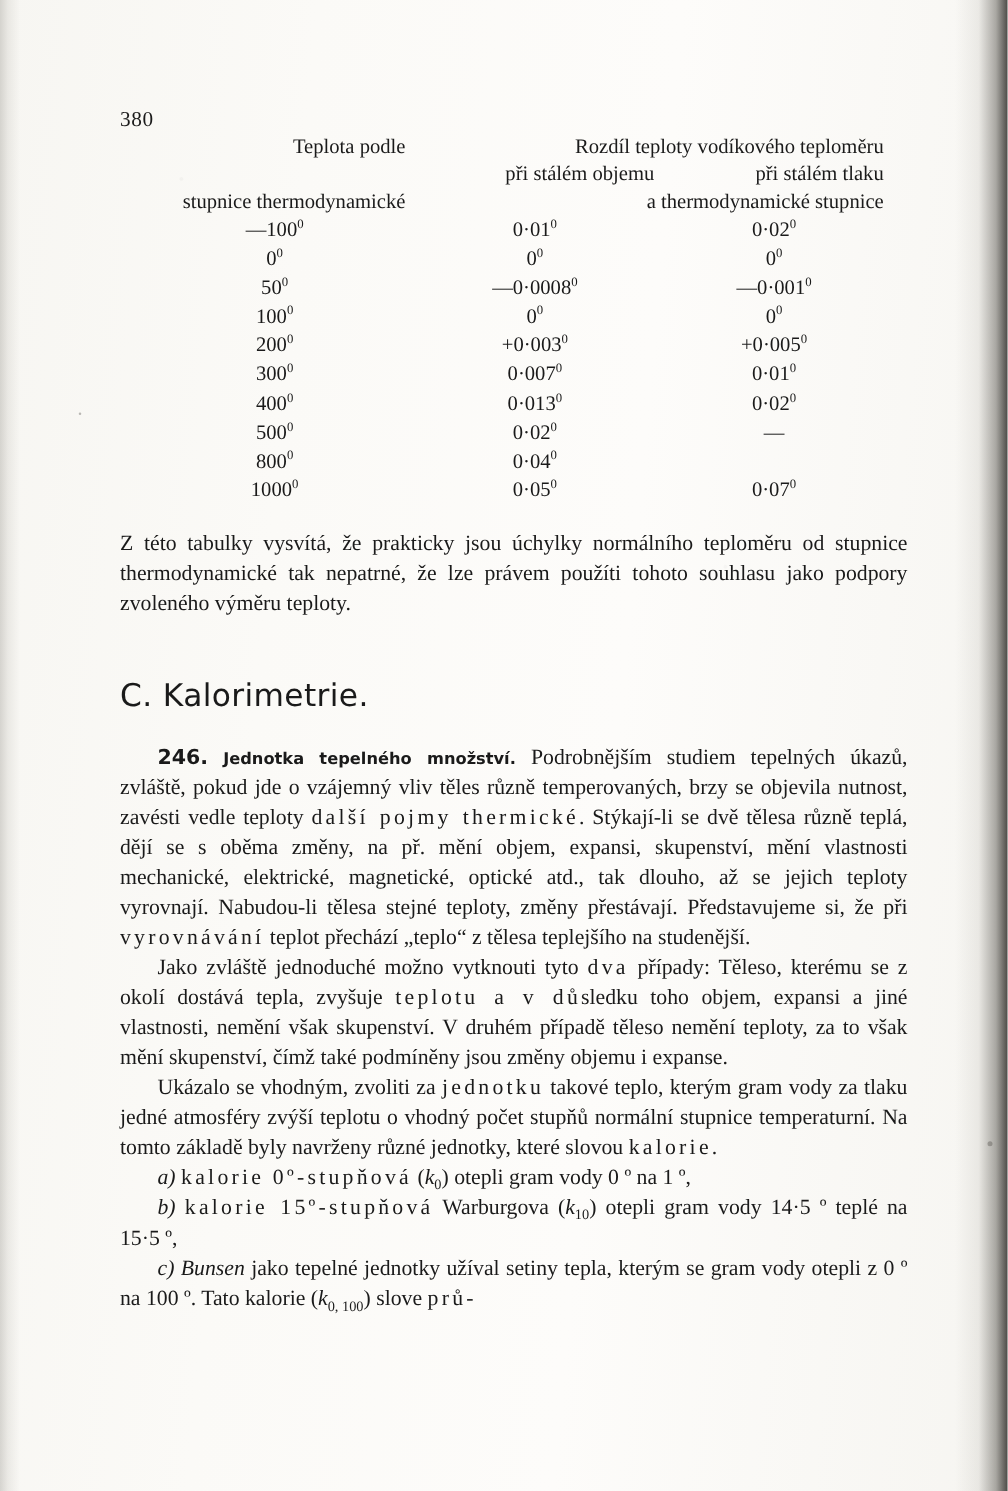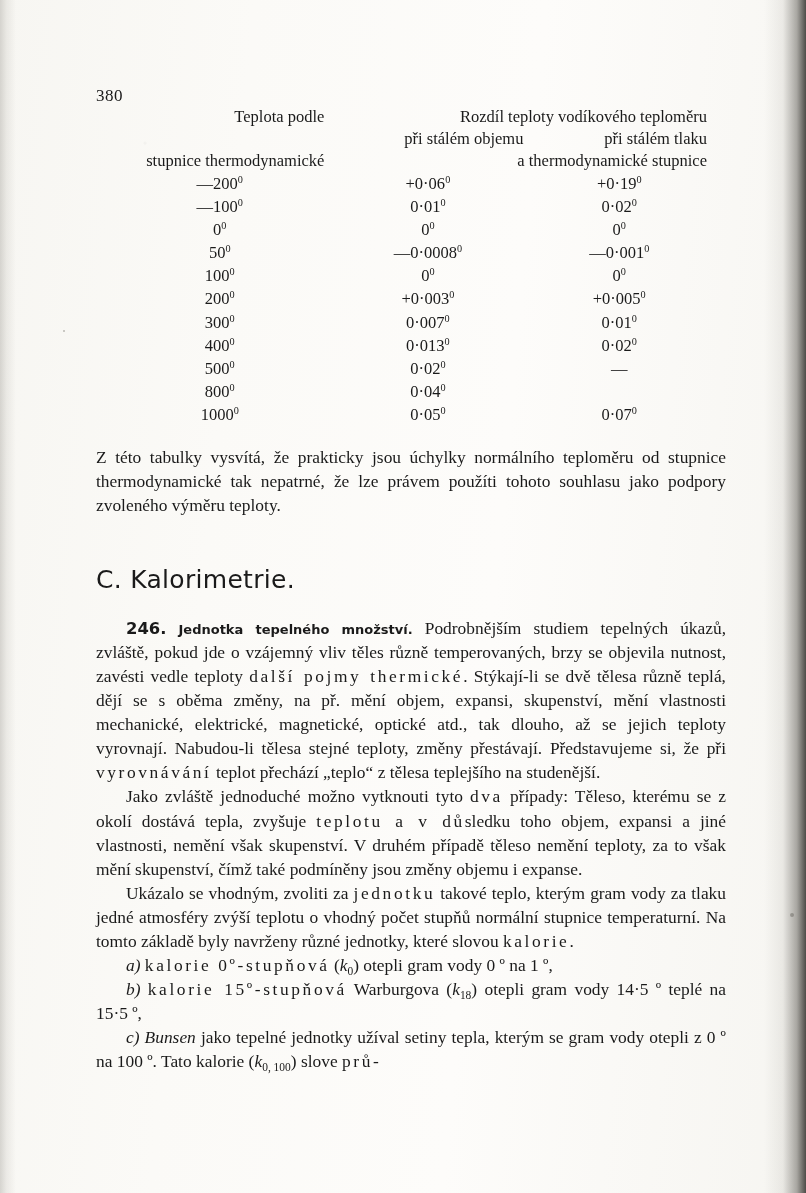--- a/index.html
+++ b/index.html
@@ -150,25 +150,20 @@
         <th class="col-b">při stálém objemu</th>
         <th class="col-c">při stálém tlaku</th>
       </tr>
       <tr>
         <th>stupnice thermodynamické</th>
         <th colspan="2">a thermodynamické stupnice</th>
       </tr>
     </thead>
     <tbody>
       <tr>
-        <td><span>—200</span><sup class="deg">0</sup></td>
-        <td><span>+0·06</span><sup class="deg">0</sup></td>
-        <td><span>+0·19</span><sup class="deg">0</sup></td>
-      </tr>
-      <tr>
         <td><span>—100</span><sup class="deg">0</sup></td>
         <td><span>0·01</span><sup class="deg">0</sup></td>
         <td><span>0·02</span><sup class="deg">0</sup></td>
       </tr>
       <tr>
         <td><span>0</span><sup class="deg">0</sup></td>
         <td><span>0</span><sup class="deg">0</sup></td>
         <td><span>0</span><sup class="deg">0</sup></td>
       </tr>
       <tr>
@@ -231,21 +226,21 @@
     <span>Ukázalo se vhodným, zvoliti za </span><span class="spaced">jednotku</span><span> takové teplo, kterým gram vody za tlaku jedné atmosféry zvýší teplotu o vhodný počet stupňů normální stupnice temperaturní. Na tomto základě byly navrženy různé jednotky, které slovou </span><span class="spaced">kalorie</span><span>.</span>
   </p>
 
   <p class="body indent">
     <span class="ital">a)</span>
     <span class="spaced">kalorie 0º-stupňová</span><span> (</span><span class="ital">k</span><sub class="sb">0</sub><span>) otepli gram vody 0 º na 1 º,</span>
   </p>
 
   <p class="body indent">
     <span class="ital">b)</span>
-    <span class="spaced">kalorie 15º-stupňová</span><span> Warburgova (</span><span class="ital">k</span><sub class="sb">18</sub><span>) otepli  gram vody 14·5 º teplé na 15·5 º,</span>
+    <span class="spaced">kalorie 15º-stupňová</span><span> Warburgova (</span><span class="ital">k</span><sub class="sb">10</sub><span>) otepli  gram vody 14·5 º teplé na 15·5 º,</span>
   </p>
 
   <p class="body indent">
     <span class="ital">c)</span>
     <span class="ital">Bunsen</span><span> jako tepelné jednotky užíval setiny tepla, kterým se gram vody otepli z 0 º na 100 º. Tato kalorie (</span><span class="ital">k</span><sub class="sb">0, 100</sub><span>) slove </span><span class="spaced">prů-</span>
   </p>
 
 </div>
 
 </body></html>

